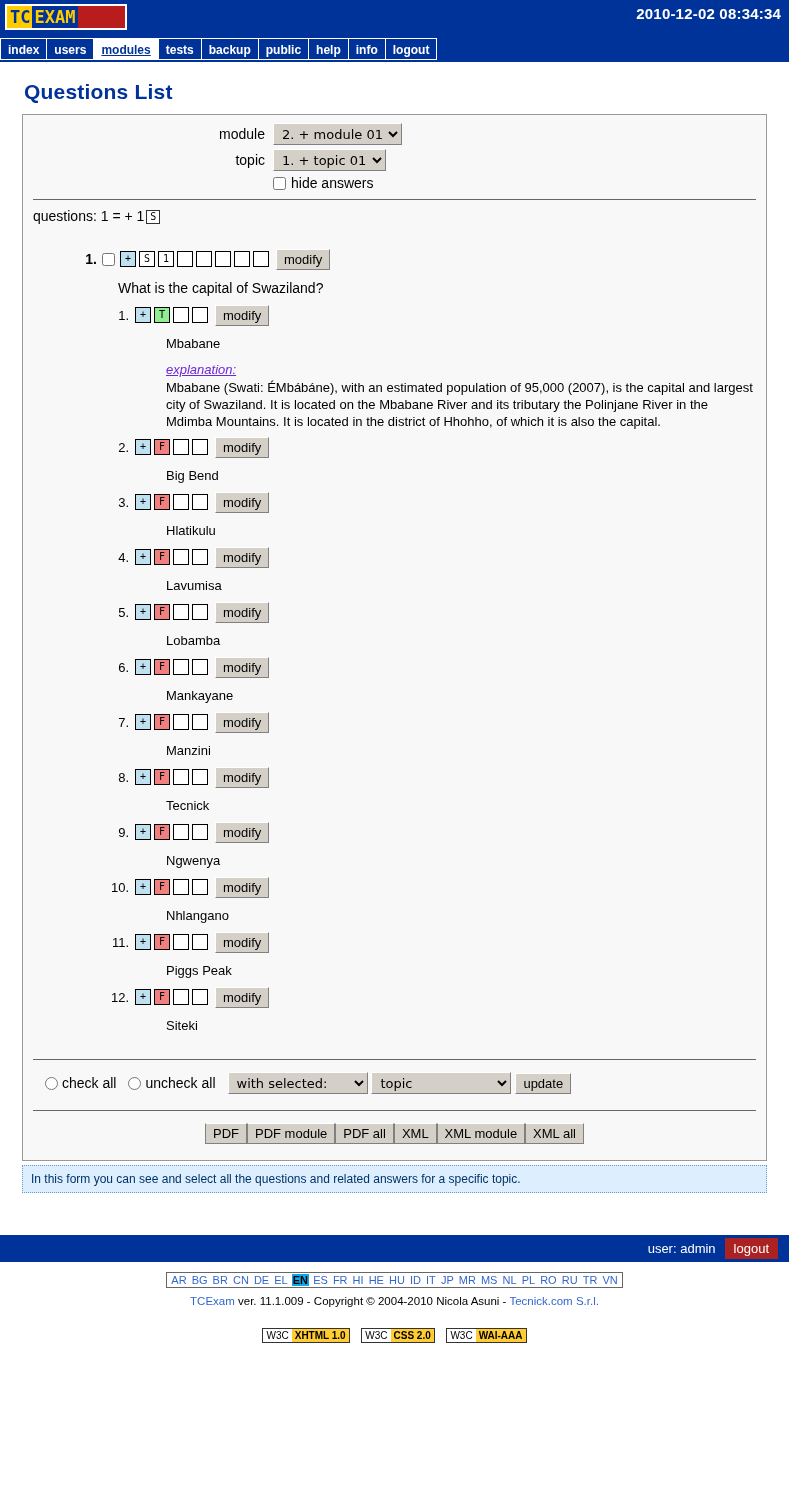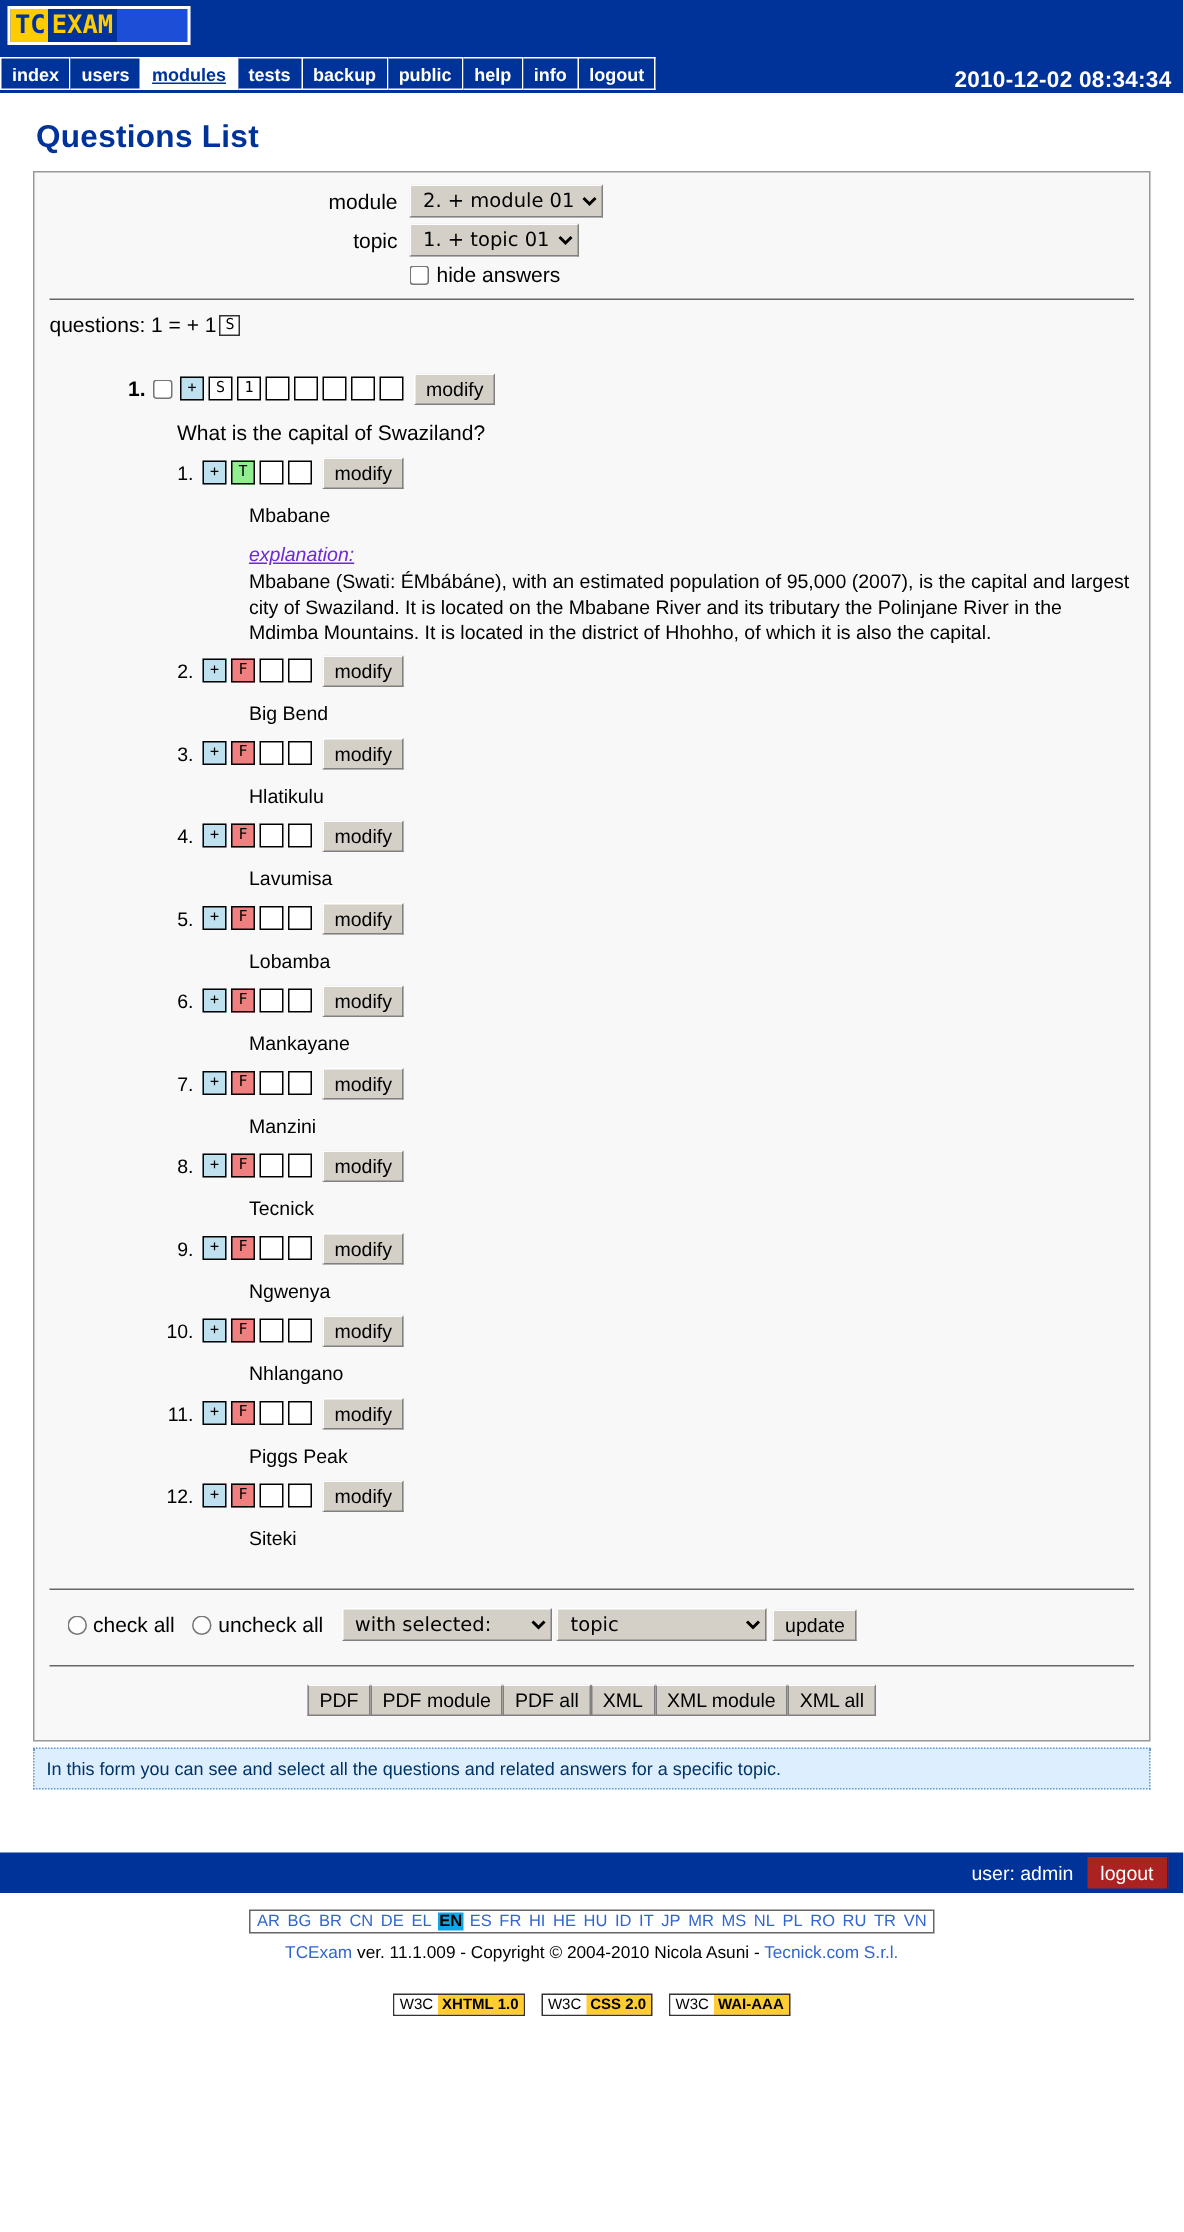--- a/index.html
+++ b/index.html
@@ -26,21 +26,21 @@
     position: relative;
   }
   .logo {
     position: absolute;
     left: 5px;
     top: 4px;
     width: 122px;
     height: 26px;
     border: 2px solid #ffffff;
     box-sizing: border-box;
-    background: #1d4ed8;
+    background: #b91c1c;
     display: flex;
     align-items: stretch;
   }
   .logo-tc {
     background: #FFCC00;
     color: #003399;
     font-family: "DejaVu Sans Mono", monospace;
     font-weight: bold;
     font-size: 17px;
     letter-spacing: 0px;
@@ -61,21 +61,20 @@
     line-height: 1;
   }
   .datetime {
     position: absolute;
     right: 8px;
     top: 5px;
     color: #ffffff;
     font-weight: bold;
     font-size: 15px;
     letter-spacing: 0.2px;
-    margin-top: 40px;
   }
 
   
   .menubar {
     background: #003399;
     height: 24px;
     padding: 0;
     display: flex;
     align-items: flex-start;
   }

